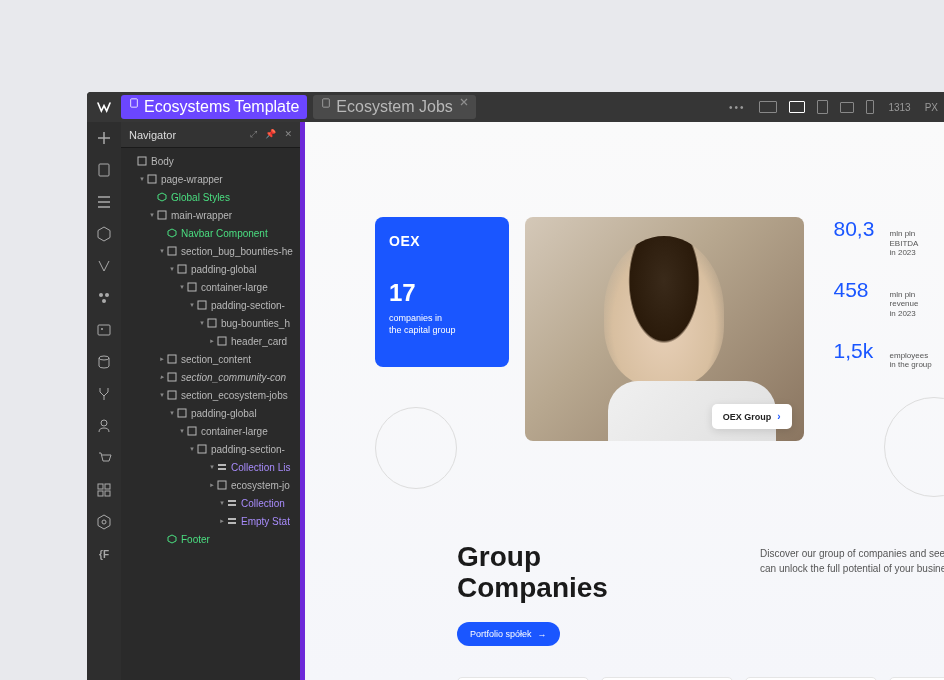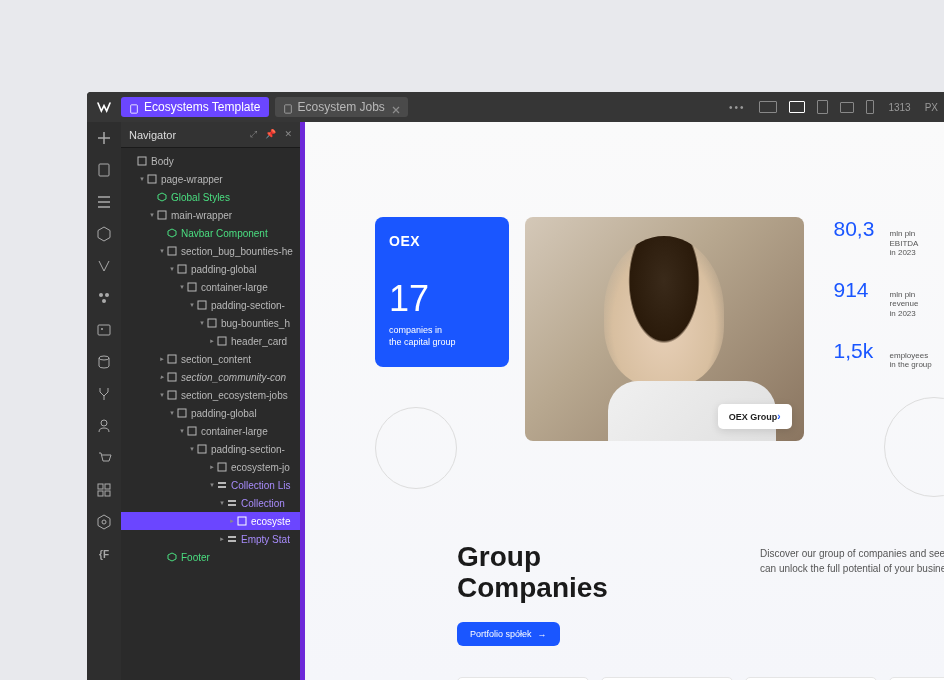--- a/index.html
+++ b/index.html
@@ -3,21 +3,21 @@
 <meta charset="utf-8">
 <style>
 * { margin: 0; padding: 0; box-sizing: border-box; }
 body { font-family: -apple-system, BlinkMacSystemFont, "Segoe UI", Arial, sans-serif; background: #e8e9ed; overflow: hidden; width: 944px; height: 680px; }
 
 .viewport { position: absolute; left: 87px; top: 92px; right: 0; bottom: 0; background: #2a2a2a; border-radius: 4px 0 0 0; overflow: hidden; }
 
 
 .topbar { height: 30px; background: #363636; display: flex; align-items: center; padding: 0 6px; gap: 6px; }
 .logo { width: 22px; height: 22px; display: flex; align-items: center; justify-content: center; color: #fff; }
-.tab { display: flex; align-items: flex-end; gap: 5px; padding: 3px 8px; border-radius: 3px; font-size: 12px; }
+.tab { display: flex; align-items: flex-start; gap: 5px; padding: 3px 8px; border-radius: 3px; font-size: 16px; }
 .tab.purple { background: #6b46ff; color: #fff; }
 .tab.dark { background: #4a4a4a; color: #b8b8b8; }
 .tab .ticon { width: 10px; height: 10px; }
 .tab .tclose { width: 8px; height: 8px; opacity: 0.7; margin-left: 2px; }
 .topbar-right { margin-left: auto; display: flex; align-items: center; gap: 14px; color: #999; font-size: 10px; }
 .device-icons { display: flex; gap: 12px; align-items: center; }
 .device-icon { width: 14px; height: 12px; border: 1px solid #888; border-radius: 1px; }
 .device-icon.active { border-color: #fff; }
 .more-dots { letter-spacing: 2px; }
 
@@ -41,41 +41,41 @@
 .tree-row.purple-text .label { color: #a78bfa; }
 
 
 .canvas { position: absolute; left: 218px; top: 30px; right: 0; bottom: 0; background: #fff; overflow: hidden; }
 .canvas-inner { position: relative; width: 100%; height: 100%; background: linear-gradient(180deg, #fafafa 0%, #f5f6fa 100%); }
 
 
 .hero { position: absolute; left: 70px; top: 95px; display: flex; gap: 16px; align-items: flex-start; }
 .oex-card { background: #1a56ff; color: #fff; width: 136px; height: 150px; border-radius: 8px; padding: 16px 14px; display: flex; flex-direction: column; }
 .oex-logo { font-size: 14px; font-weight: 800; letter-spacing: 0.5px; }
-.oex-num { font-size: 36px; font-weight: 400; margin-top: 32px; line-height: 1; }
+.oex-num { font-size: 24px; font-weight: 700; margin-top: 32px; line-height: 1; }
 .oex-sub { font-size: 9px; margin-top: 8px; line-height: 1.3; }
 .photo { width: 285px; height: 224px; border-radius: 8px; background: linear-gradient(135deg, #d4c8b8 0%, #b8a890 40%, #8a7560 100%); position: relative; overflow: hidden; }
 .photo .face { position: absolute; left: 50%; top: 42%; transform: translate(-50%,-50%); width: 120px; height: 150px; background: radial-gradient(ellipse at 50% 30%, #3a2a1a 0%, #2a1a0a 40%, transparent 42%), radial-gradient(ellipse at 50% 60%, #e8d0b8 0%, #d8bfa0 60%, transparent 80%); border-radius: 50% 50% 40% 40%; }
 .photo .shoulder { position: absolute; bottom: 0; left: 30%; right: 10%; height: 60px; background: linear-gradient(135deg, #f0f0f0, #e0e0e0); border-radius: 30px 30px 0 0; }
-.oex-btn { position: absolute; right: 12px; bottom: 12px; background: #fff; padding: 7px 11px; border-radius: 5px; font-size: 9px; font-weight: 600; color: #222; display: flex; align-items: center; box-shadow: 0 2px 8px rgba(0,0,0,0.12); }
+.oex-btn { position: absolute; right: 12px; bottom: 12px; background: #fff; padding: 7px 11px; border-radius: 5px; font-size: 9px; font-weight: 600; color: #222; display: flex; align-items: center; gap: 6px; box-shadow: 0 2px 8px rgba(0,0,0,0.12); }
 .oex-btn .arr { color: #1a56ff; font-size: 10px; }
 
 .stats { display: flex; flex-direction: column; gap: 20px; margin-left: 14px; }
 .stat { display: flex; align-items: baseline; gap: 10px; }
 .stat .val { color: #1a56ff; font-size: 21px; font-weight: 500; min-width: 46px; }
 .stat .lbl { font-size: 8px; color: #555; line-height: 1.2; }
 
 .circle1 { position: absolute; left: 70px; top: 285px; width: 82px; height: 82px; border: 1px solid #ddd; border-radius: 50%; }
 .circle2 { position: absolute; right: -40px; top: 275px; width: 100px; height: 100px; border: 1px solid #ddd; border-radius: 50%; }
 
 
 .group { position: absolute; left: 152px; top: 420px; }
 .group h2 { font-size: 28px; font-weight: 700; color: #1a1a1a; line-height: 1.1; }
 .group-right { position: absolute; left: 455px; top: 424px; width: 230px; font-size: 10px; color: #555; line-height: 1.5; }
-.portfolio-btn { margin-top: 18px; background: #1a56ff; color: #fff; font-size: 9px; padding: 7px 13px; border-radius: 6px; display: inline-flex; align-items: center; gap: 6px; }
+.portfolio-btn { margin-top: 18px; background: #1a56ff; color: #fff; font-size: 9px; padding: 7px 13px; border-radius: 12px; display: inline-flex; align-items: center; gap: 6px; }
 
 
 .logos { position: absolute; left: 152px; top: 555px; display: flex; gap: 12px; }
 .logo-card { width: 132px; height: 38px; border: 1px solid #e5e5e5; border-radius: 5px; background: #fff; display: flex; align-items: center; justify-content: center; font-size: 10px; font-weight: 700; color: #222; }
 </style>
 </head>
 <body>
 
 <div class="viewport">
 
@@ -348,57 +348,48 @@
         </div>
         <div class="tree-row " style="padding-left: 66px;">
           <span class="arrow">▾</span>
           <span class="node-icon">
             <svg viewBox="0 0 10 10">
               <rect x="1" y="1" width="8" height="8" fill="none" stroke="currentColor" stroke-width="1"></rect>
             </svg>
           </span>
           <span class="label">padding-section-</span>
         </div>
+        <div class="tree-row purple-text" style="padding-left: 86px;">
+          <span class="arrow">▾</span>
+          <span class="node-icon">
+            <svg viewBox="0 0 10 10">
+              <rect x="1" y="2" width="8" height="2" fill="currentColor"></rect>
+              <rect x="1" y="6" width="8" height="2" fill="currentColor"></rect>
+            </svg>
+          </span>
+          <span class="label">Collection Lis</span>
+        </div>
         <div class="tree-row " style="padding-left: 86px;">
           <span class="arrow">▸</span>
           <span class="node-icon">
             <svg viewBox="0 0 10 10">
               <rect x="1" y="1" width="8" height="8" fill="none" stroke="currentColor" stroke-width="1"></rect>
             </svg>
           </span>
           <span class="label">ecosystem-jo</span>
         </div>
-        <div class="tree-row purple-text" style="padding-left: 86px;">
+        <div class="tree-row purple-text" style="padding-left: 96px;">
           <span class="arrow">▾</span>
           <span class="node-icon">
             <svg viewBox="0 0 10 10">
               <rect x="1" y="2" width="8" height="2" fill="currentColor"></rect>
               <rect x="1" y="6" width="8" height="2" fill="currentColor"></rect>
             </svg>
           </span>
-          <span class="label">Collection Lis</span>
-        </div>
-        <div class="tree-row purple-text" style="padding-left: 96px;">
-          <span class="arrow">▾</span>
-          <span class="node-icon">
-            <svg viewBox="0 0 10 10">
-              <rect x="1" y="2" width="8" height="2" fill="currentColor"></rect>
-              <rect x="1" y="6" width="8" height="2" fill="currentColor"></rect>
-            </svg>
-          </span>
           <span class="label">Collection</span>
-        </div>
-        <div class="tree-row selected" style="padding-left: 106px;">
-          <span class="arrow">▸</span>
-          <span class="node-icon">
-            <svg viewBox="0 0 10 10">
-              <rect x="1" y="1" width="8" height="8" fill="none" stroke="currentColor" stroke-width="1"></rect>
-            </svg>
-          </span>
-          <span class="label">ecosyste</span>
         </div>
         <div class="tree-row purple-text" style="padding-left: 96px;">
           <span class="arrow">▸</span>
           <span class="node-icon">
             <svg viewBox="0 0 10 10">
               <rect x="1" y="2" width="8" height="2" fill="currentColor"></rect>
               <rect x="1" y="6" width="8" height="2" fill="currentColor"></rect>
             </svg>
           </span>
           <span class="label">Empty Stat</span>
@@ -436,21 +427,21 @@
             <span class="arr">›</span>
           </div>
         </div>
 
         <div class="stats">
           <div class="stat">
             <span class="val">80,3</span>
             <span class="lbl"><span>mln pln EBITDA</span><br><span>in 2023</span></span>
           </div>
           <div class="stat">
-            <span class="val">914</span>
+            <span class="val">458</span>
             <span class="lbl"><span>mln pln revenue</span><br><span>in 2023</span></span>
           </div>
           <div class="stat">
             <span class="val">1,5k</span>
             <span class="lbl"><span>employees</span><br><span>in the group</span></span>
           </div>
         </div>
       </div>
 
       <div class="circle1"></div>

